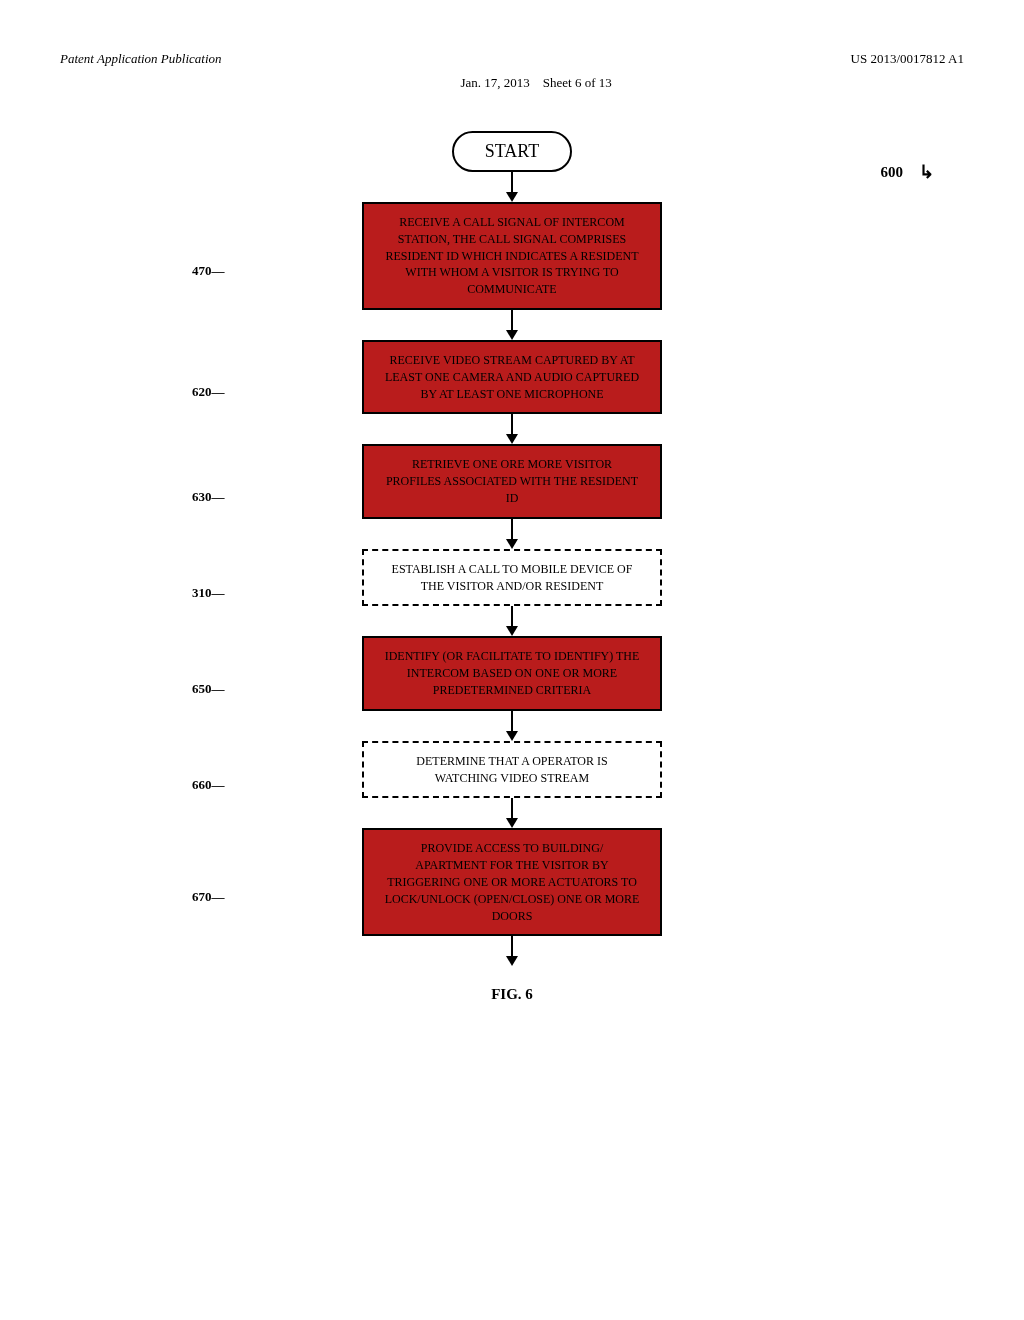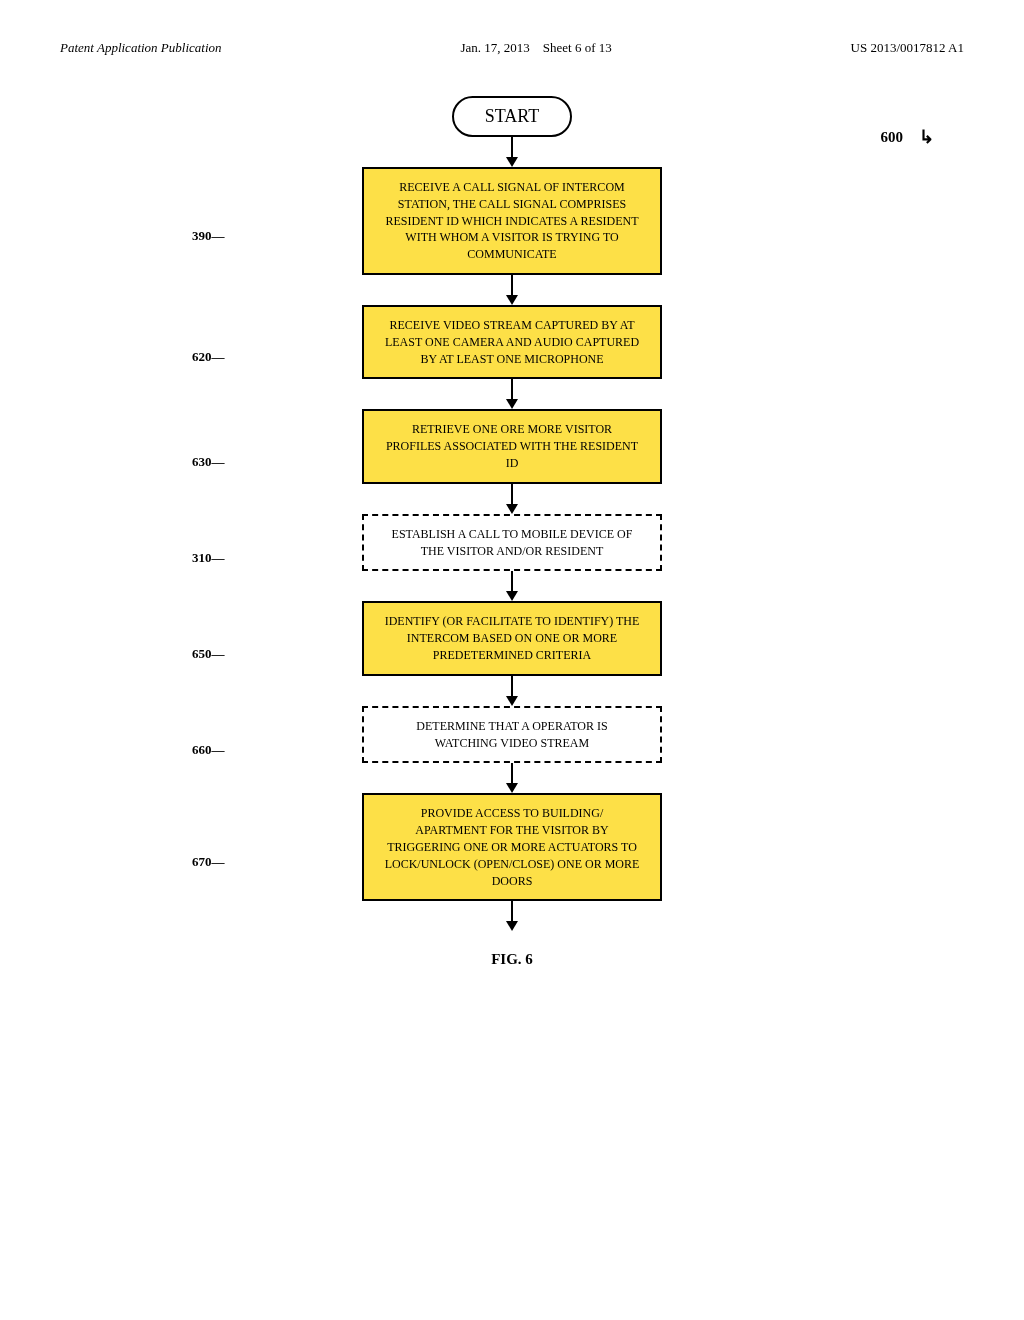--- a/index.html
+++ b/index.html
@@ -8,38 +8,39 @@
       font-family: 'Times New Roman', Times, serif;
       width: 1024px;
       min-height: 1320px;
       position: relative;
     }
 
     .page {
       width: 1024px;
       min-height: 1320px;
       background: #fff;
-      padding: 40px 60px;
+      padding: 51px 60px;
       position: relative;
     }
 
     .header {
       display: flex;
       justify-content: space-between;
       align-items: flex-start;
       margin-bottom: 40px;
       font-size: 13px;
     }
 
     .header-left {
       font-style: italic;
     }
 
     .header-center {
       text-align: center;
+      margin-top: 24px;
     }
 
     .header-right {
       text-align: right;
     }
 
     .diagram-container {
       display: flex;
       flex-direction: column;
       align-items: center;
@@ -79,21 +80,21 @@
       min-width: 120px;
     }
 
     
     .shape-rect {
       border: 2px solid #000;
       padding: 10px 20px;
       text-align: center;
       font-size: 12px;
       font-weight: normal;
-      background: #fde047;
+      background: #b91c1c;
       width: 300px;
       line-height: 1.4;
     }
 
     
     .shape-rect-dashed {
       border: 2px dashed #000;
       padding: 10px 20px;
       text-align: center;
       font-size: 12px;
@@ -187,21 +188,21 @@
           <span>START</span>
         </div>
         <div class="arrow-down">
           <div class="arrow-line"></div>
           <div class="arrow-head"></div>
         </div>
       </div>
 
       <div class="flow-row">
         <div class="step-label">
-          <span>390</span>—
+          <span>470</span>—
         </div>
         <div class="center-block">
           <div class="shape-rect">
             <span>RECEIVE A CALL SIGNAL OF INTERCOM STATION, THE CALL SIGNAL COMPRISES RESIDENT ID WHICH INDICATES A RESIDENT WITH WHOM A VISITOR IS TRYING TO COMMUNICATE</span>
           </div>
           <div class="arrow-down">
             <div class="arrow-line"></div>
             <div class="arrow-head"></div>
           </div>
         </div>

